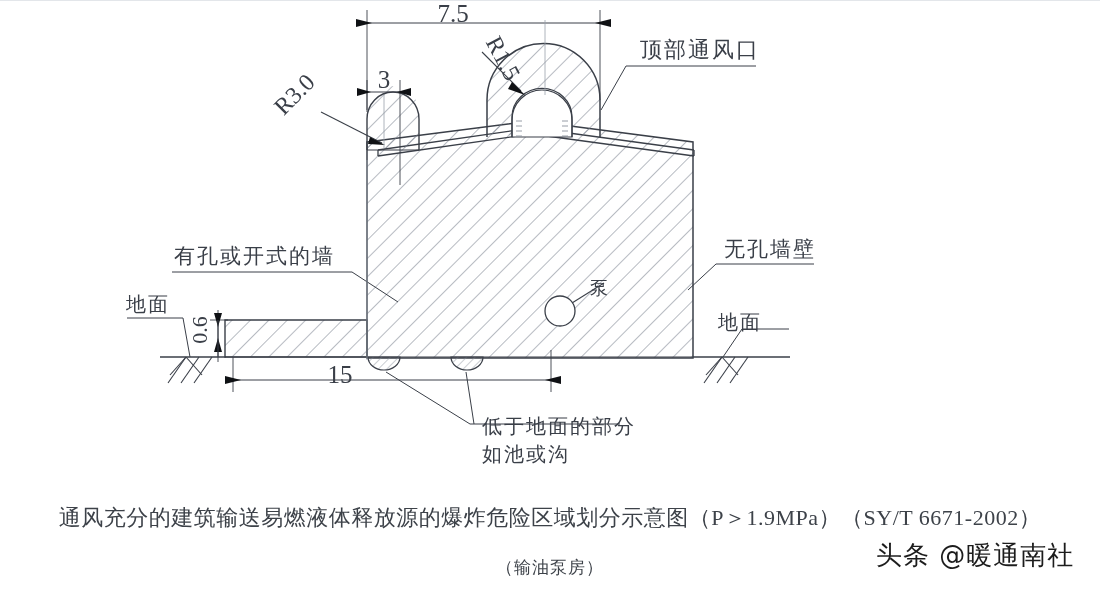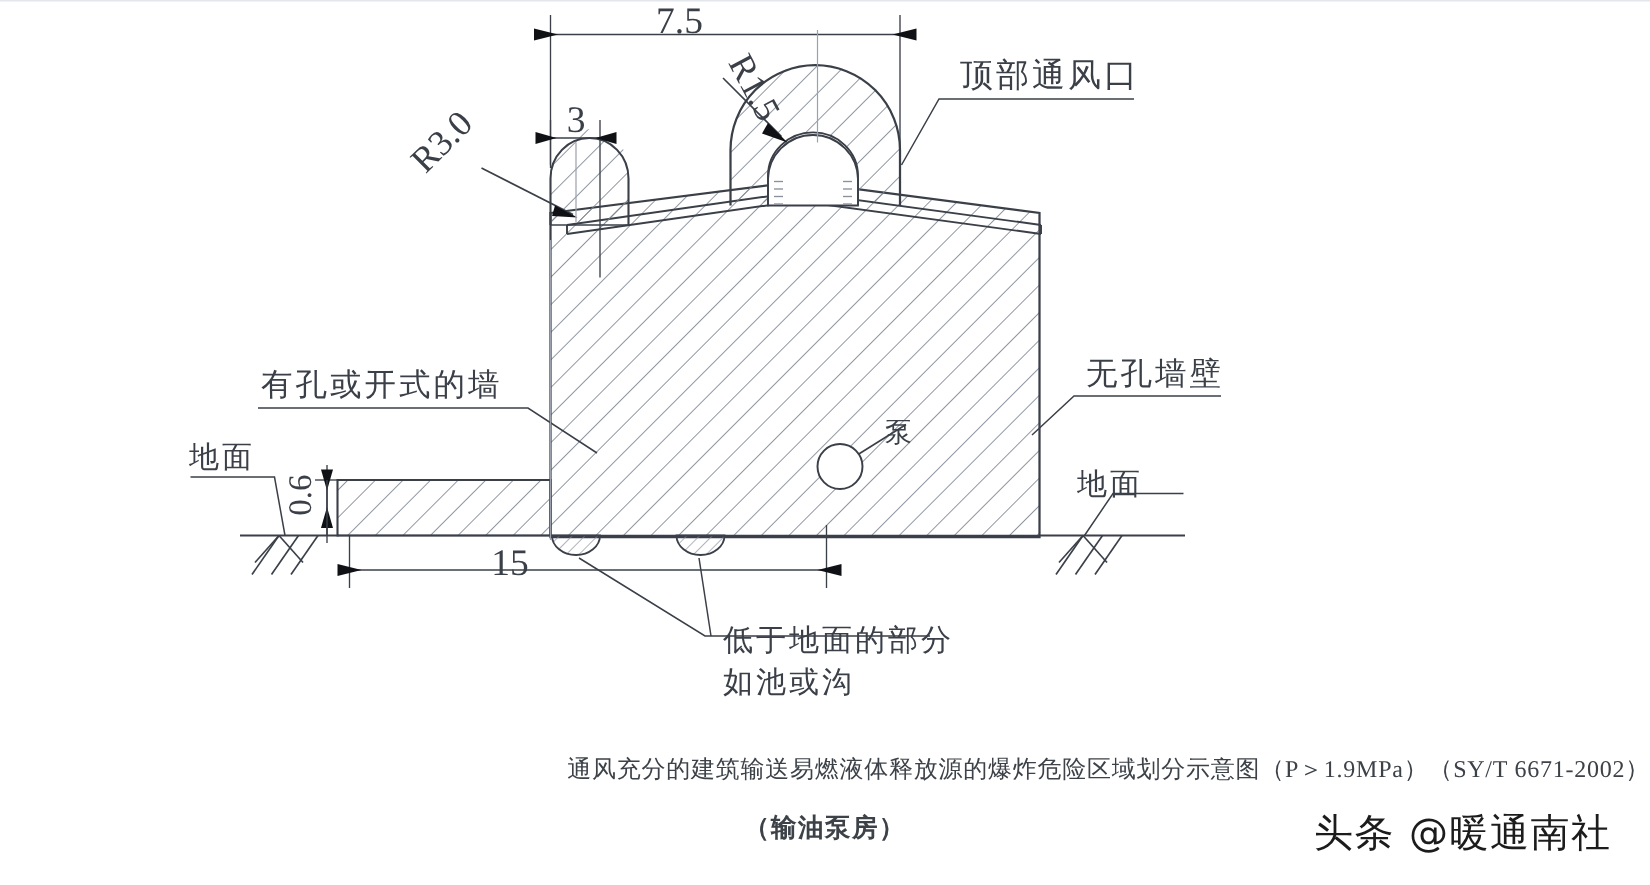--- a/index.html
+++ b/index.html
@@ -39,29 +39,27 @@
   }
   .caption-line {
     position: absolute;
     width: 1100px;
     text-align: center;
     color: #3d4249;
     white-space: nowrap;
   }
   #caption-main {
     top: 503px;
-    font-size: 16px;
+    font-size: 22px;
     letter-spacing: 0.5px;
-    text-align: right;
   }
   #caption-sub {
-    top: 540px;
+    top: 556px;
     font-size: 17px;
     letter-spacing: 1px;
-    font-weight: bold;
   }
   #watermark {
     position: absolute;
     left: 876px;
     top: 538px;
     font-family: "DejaVu Sans", "Liberation Sans", sans-serif;
     font-size: 26px;
     font-weight: normal;
     color: #1c1c1c;
     letter-spacing: 1px;

